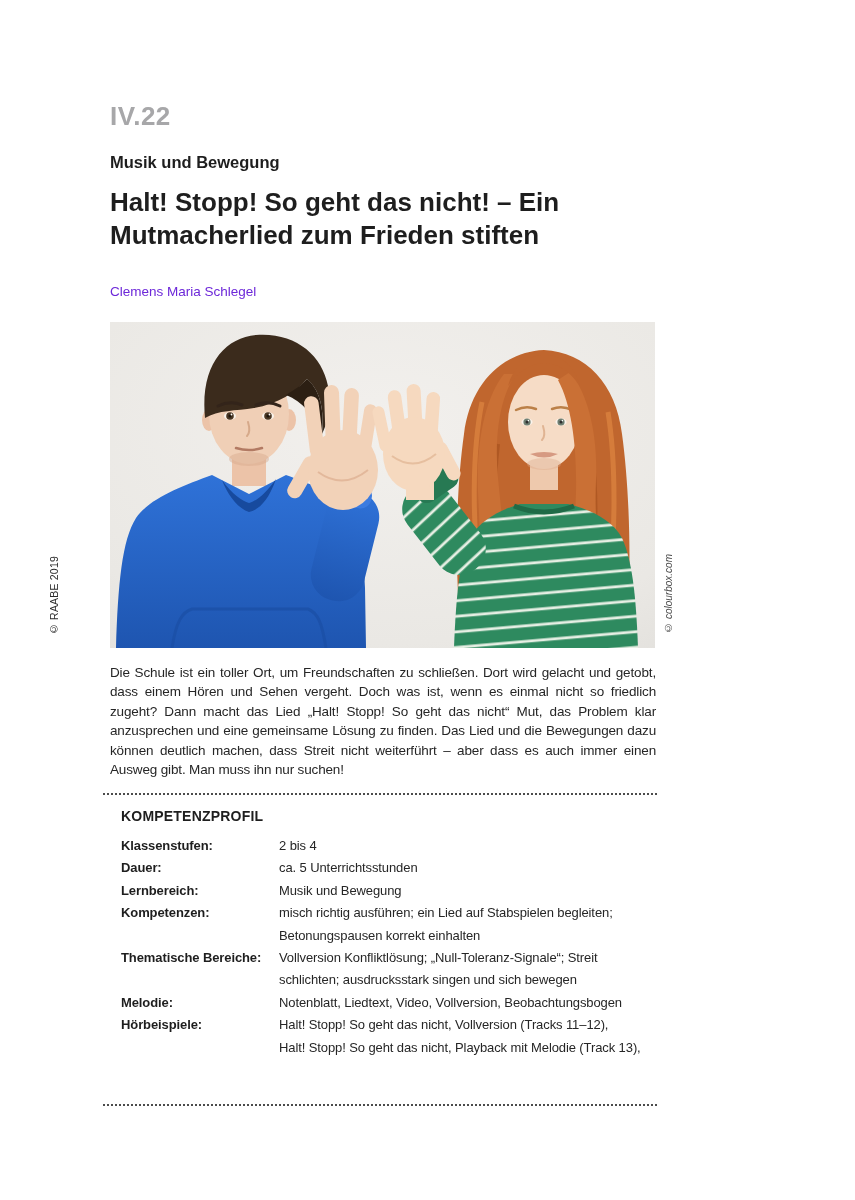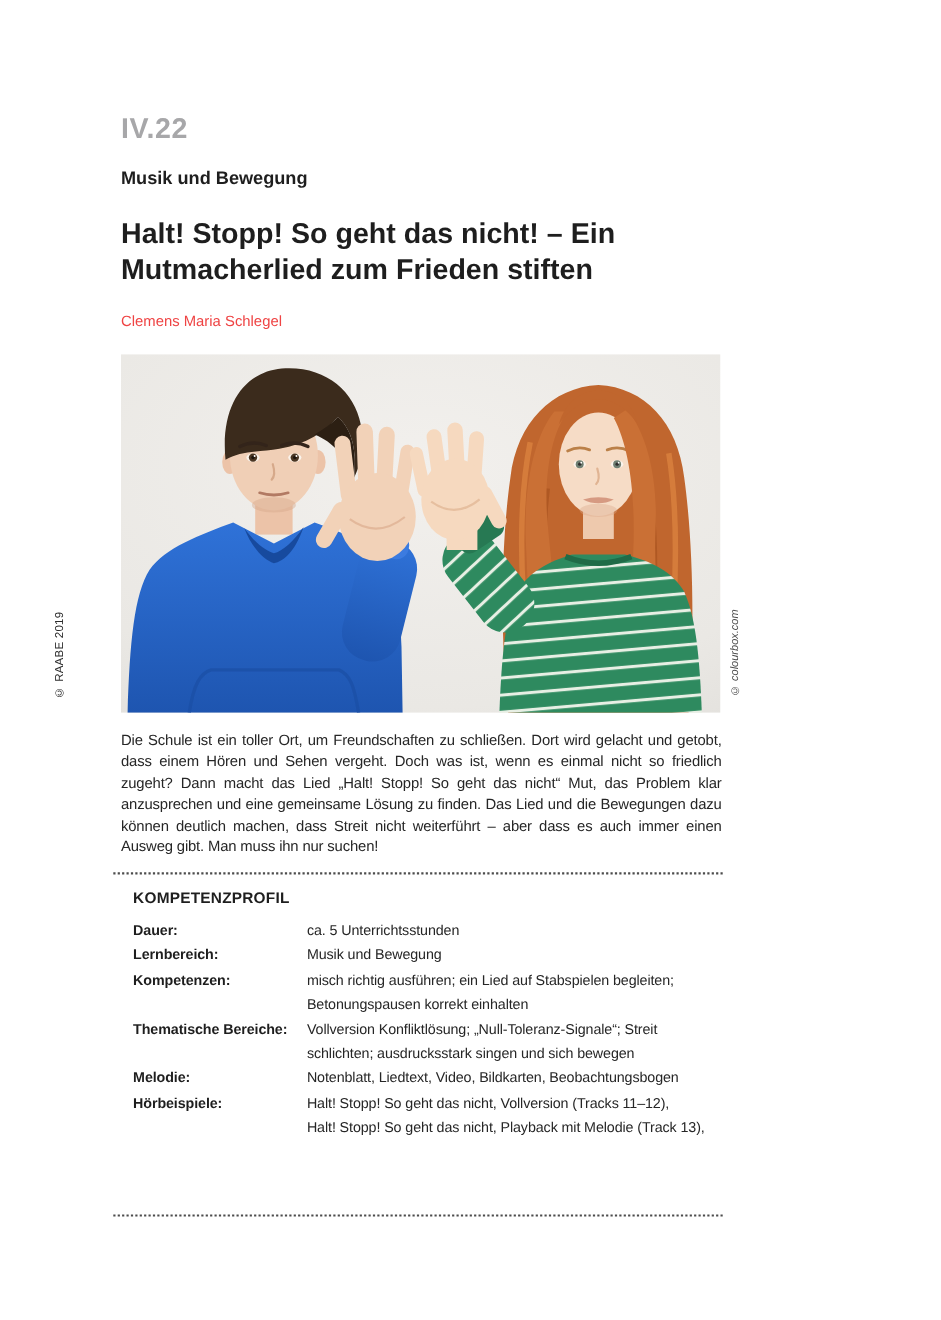--- a/index.html
+++ b/index.html
@@ -9,25 +9,25 @@
   }
   .section-code{
     position:absolute;left:110px;top:101px;
     font-size:26px;font-weight:bold;color:#a7a7a9;letter-spacing:.5px;
   }
   .category{
     position:absolute;left:110px;top:153px;
     font-size:16.5px;font-weight:bold;color:#1e1e1e;
   }
   .title{
-    position:absolute;left:110px;top:196px;
+    position:absolute;left:110px;top:186px;
     font-size:26px;font-weight:bold;line-height:33px;color:#1e1e1e;
   }
   .title div{white-space:nowrap;}
-  .author{position:absolute;left:110px;top:284px;font-size:13.5px;color:#ef4444;}
+  .author{position:absolute;left:110px;top:284px;font-size:13.5px;color:#6d28d9;}
   .photo{position:absolute;left:110px;top:322px;width:545px;height:326px;}
   .photo svg{display:block;}
   .credit-left{
     position:absolute;left:48px;top:556px;
     writing-mode:vertical-rl;transform:rotate(180deg);
     font-size:10.5px;color:#2b2b2b;letter-spacing:.2px;white-space:nowrap;
   }
   .credit-right{
     position:absolute;left:663px;top:554px;
     writing-mode:vertical-rl;transform:rotate(180deg);
@@ -195,20 +195,26 @@
   <div class="credit-right">© colourbox.com</div>
 
   <div class="intro">Die Schule ist ein toller Ort, um Freundschaften zu schließen. Dort wird gelacht und getobt, dass einem Hören und Sehen vergeht. Doch was ist, wenn es einmal nicht so friedlich zugeht? Dann macht das Lied „Halt! Stopp! So geht das nicht“ Mut, das Problem klar anzusprechen und eine gemeinsame Lösung zu finden. Das Lied und die Bewegungen dazu können deutlich machen, dass Streit nicht weiterführt – aber dass es auch immer einen Ausweg gibt. Man muss ihn nur suchen!</div>
 
   <div class="rule rule-top"></div>
 
   <div class="profile-heading">KOMPETENZPROFIL</div>
 
   <div class="profile-rows">
     <div class="profile-row">
+      <div class="profile-label">Klassenstufen:</div>
+      <div class="profile-value">
+        <div>2 bis 4</div>
+      </div>
+    </div>
+    <div class="profile-row">
       <div class="profile-label">Dauer:</div>
       <div class="profile-value">
         <div>ca. 5 Unterrichtsstunden</div>
       </div>
     </div>
     <div class="profile-row">
       <div class="profile-label">Lernbereich:</div>
       <div class="profile-value">
         <div>Musik und Bewegung</div>
       </div>
@@ -223,21 +229,21 @@
     <div class="profile-row">
       <div class="profile-label">Thematische Bereiche:</div>
       <div class="profile-value">
         <div>Vollversion Konfliktlösung; „Null-Toleranz-Signale“; Streit</div>
         <div>schlichten; ausdrucksstark singen und sich bewegen</div>
       </div>
     </div>
     <div class="profile-row">
       <div class="profile-label">Melodie:</div>
       <div class="profile-value">
-        <div>Notenblatt, Liedtext, Video, Bildkarten, Beobachtungsbogen</div>
+        <div>Notenblatt, Liedtext, Video, Vollversion, Beobachtungsbogen</div>
       </div>
     </div>
     <div class="profile-row">
       <div class="profile-label">Hörbeispiele:</div>
       <div class="profile-value">
         <div>Halt! Stopp! So geht das nicht, Vollversion (Tracks 11–12),</div>
         <div>Halt! Stopp! So geht das nicht, Playback mit Melodie (Track 13),</div>
       </div>
     </div>
   </div>

